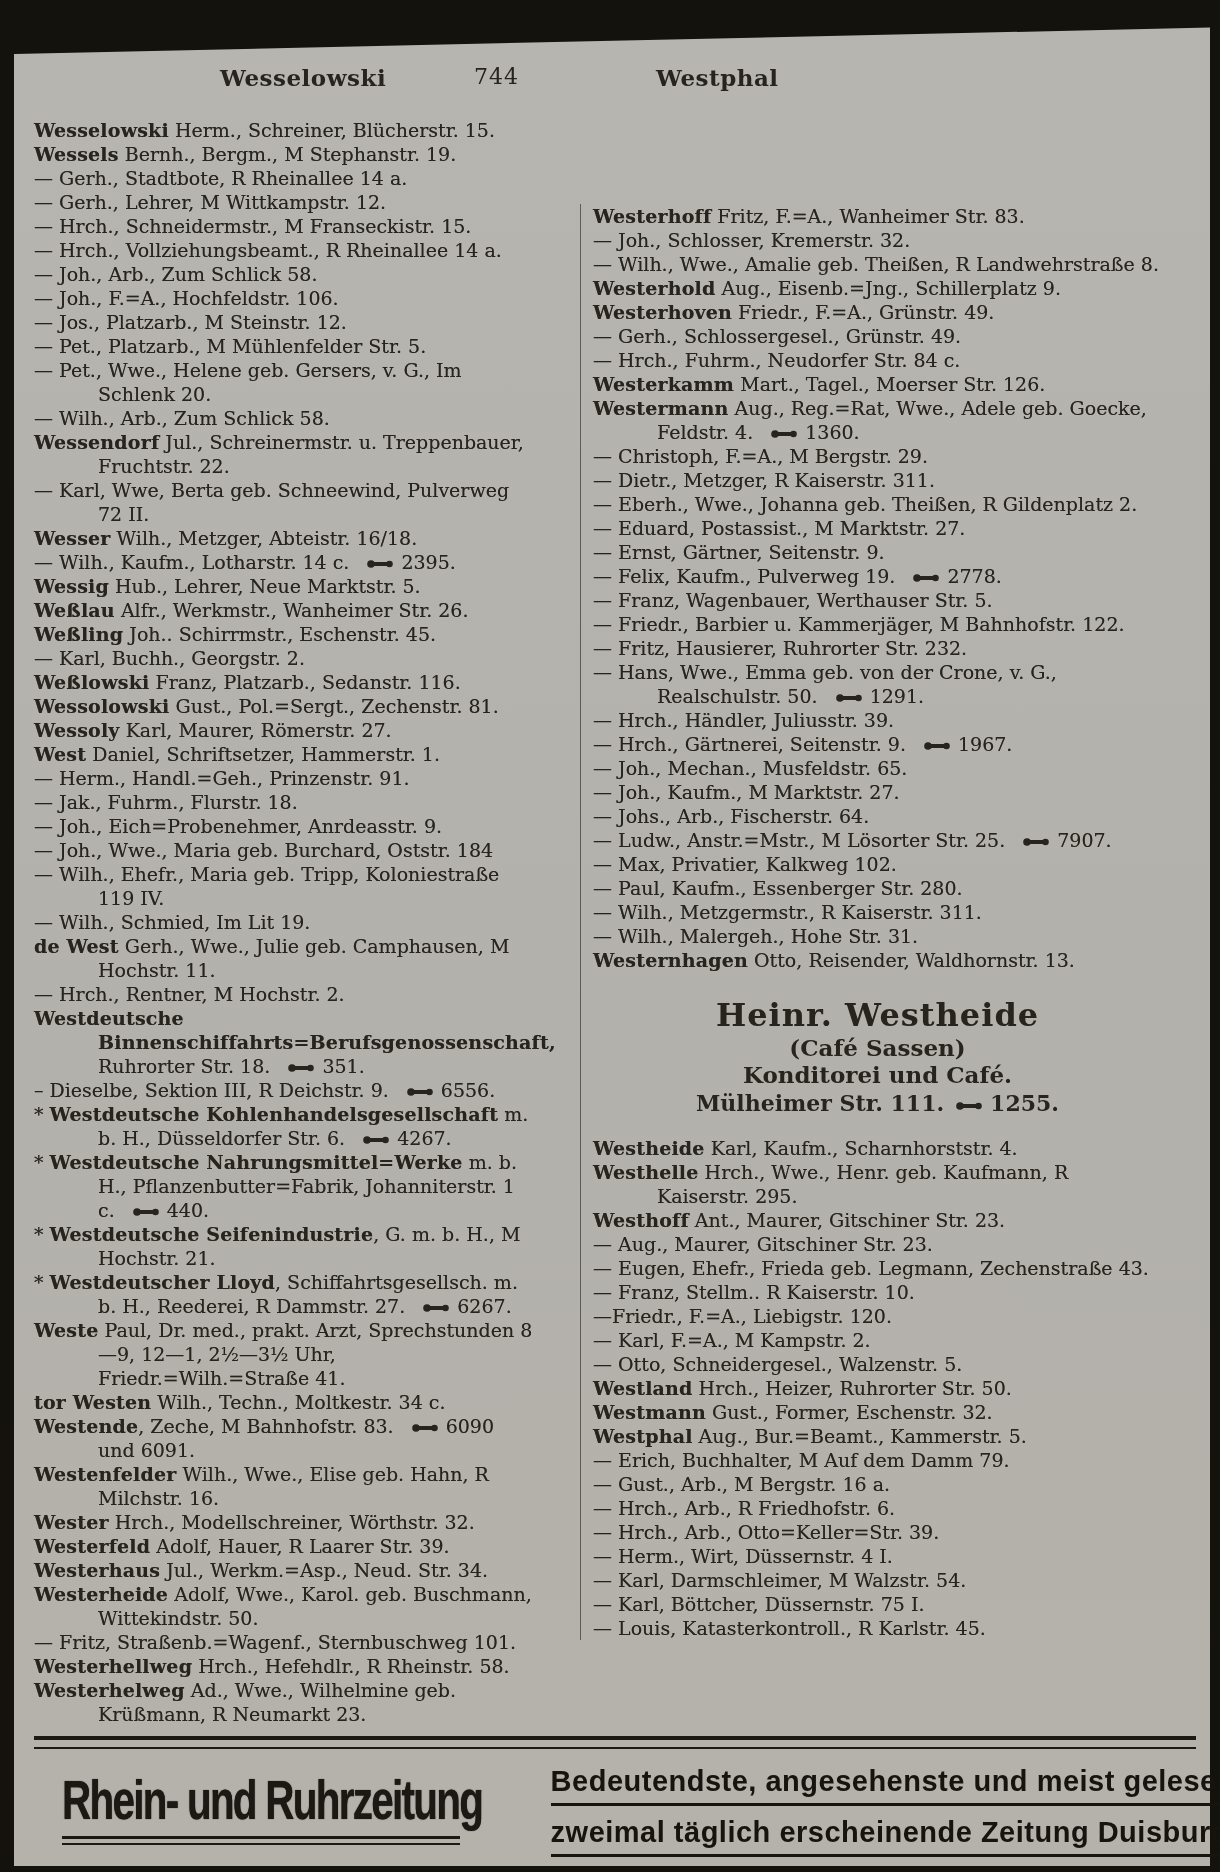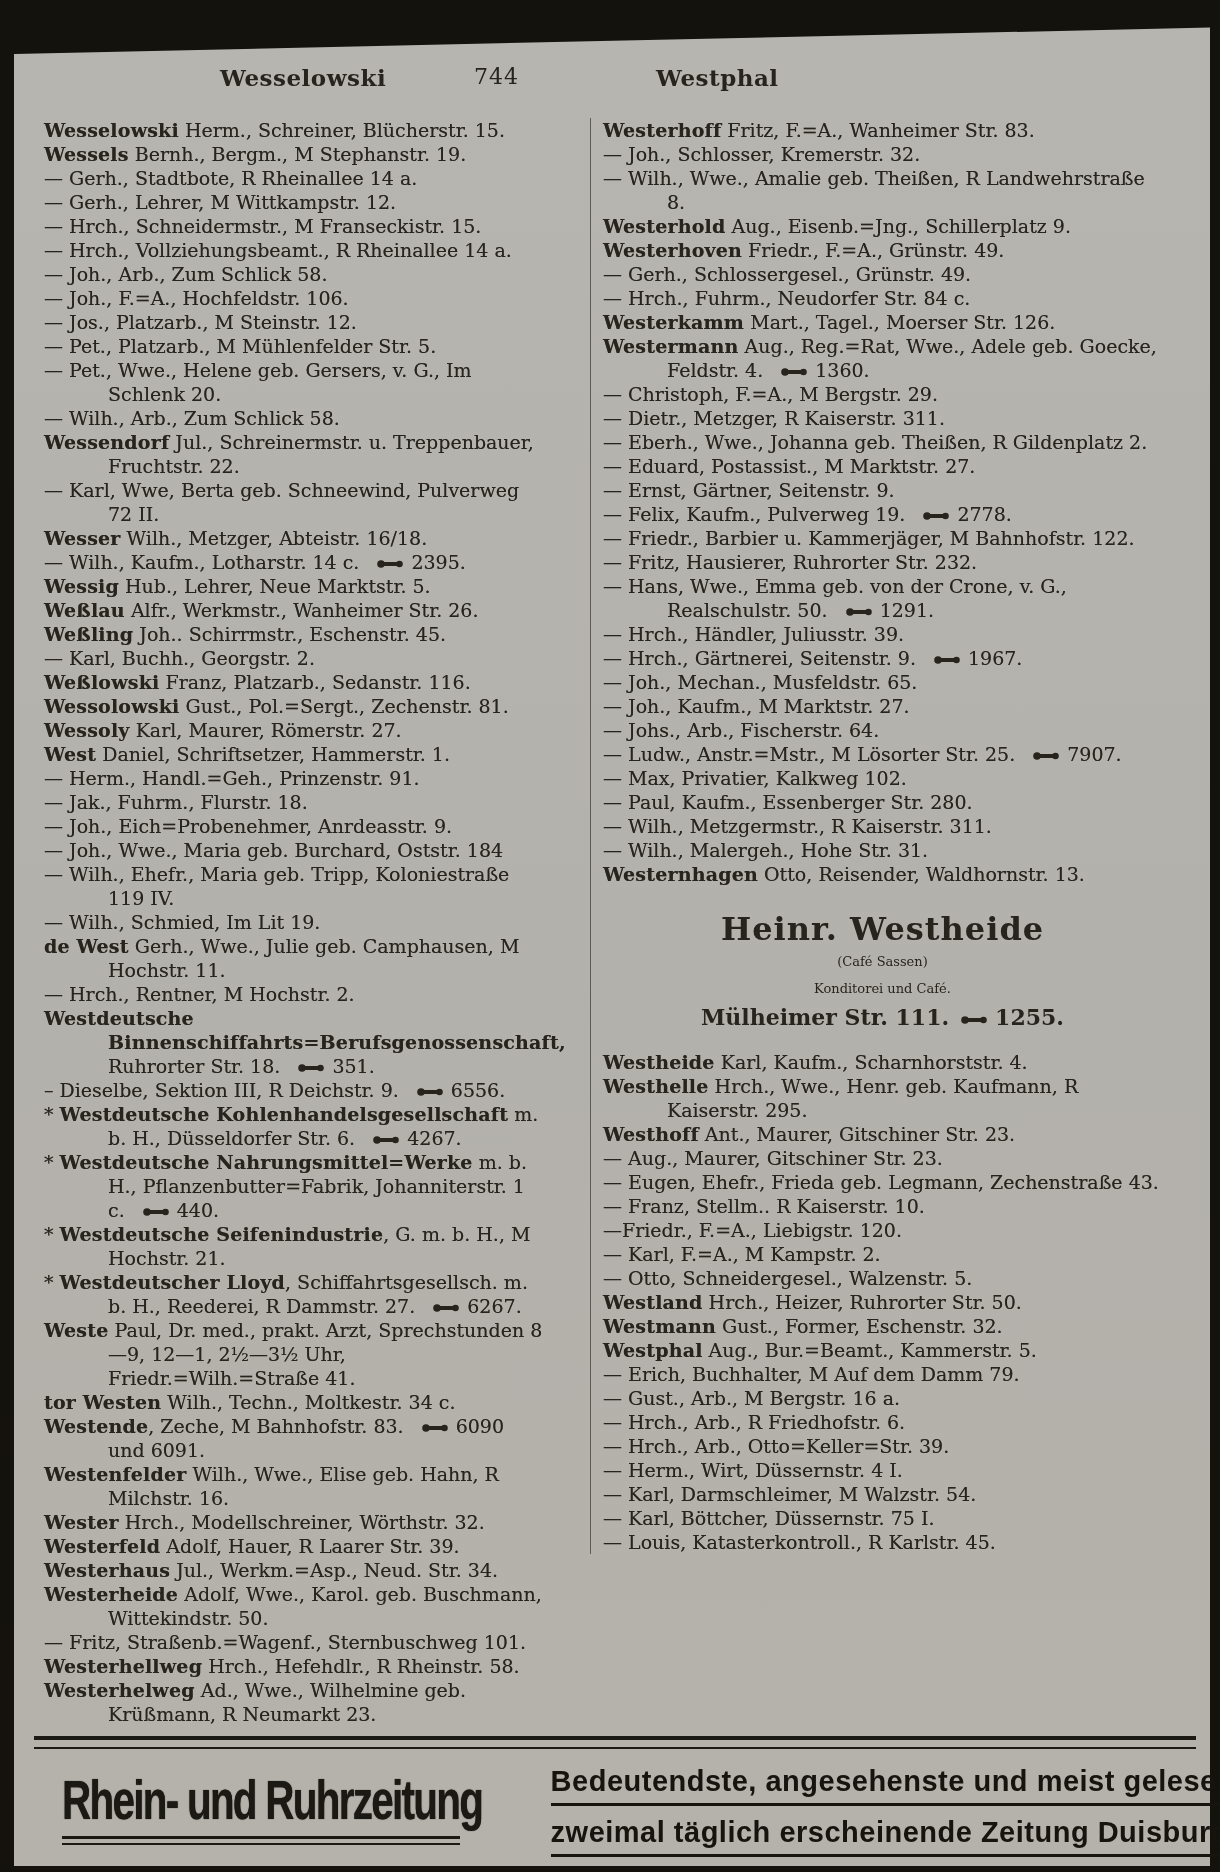--- a/index.html
+++ b/index.html
@@ -12,37 +12,37 @@
   }
   .paper::before{
     content:""; position:absolute; left:0; top:0; right:0; height:30px;
     background:#14120d; clip-path:polygon(0 0,100% 0,100% 12%,0 100%);
   }
   
   .hdr{position:relative; height:40px; margin-top:40px;}
   .hdr span{position:absolute; font-weight:bold; font-size:23px; letter-spacing:.5px;}
   .hdr .pgnum{font-weight:normal; font-size:22px; letter-spacing:1px;}
   
-  .cols{display:flex; align-items:flex-start; margin-top:14px;margin-left:10px;}
+  .cols{display:flex; align-items:center; margin-top:14px;}
   .col-left{width:500px; flex:0 0 auto;}
   .col-right{flex:1 1 auto; margin-left:46px; border-left:1.5px solid rgba(48,45,38,.65);
              padding-left:12px; padding-right:34px;}
   .entry{
     font-size:19px; line-height:24px;
     padding-left:64px; text-indent:-64px;
     text-shadow:0 0 .5px rgba(38,36,29,.55);
   }
   .entry b{font-weight:bold; letter-spacing:.2px;}
   .tel{white-space:nowrap;}
   .tel-icon{width:27px; height:10px; margin:0 7px 0 12px; display:inline-block; vertical-align:baseline;}
   .tel-icon svg{display:block;}
   
   .advert{text-align:center; margin:24px 0 18px 0;}
   .ad-title{font-size:32px; font-weight:bold; letter-spacing:1px; line-height:38px;}
-  .ad-sub{font-size:13px; font-weight:normal; line-height:27px;}
+  .ad-sub{font-size:23px; font-weight:bold; line-height:27px;}
   .ad-addr{font-size:22px; font-weight:bold; line-height:30px;}
   
   .footer-rule{margin-top:10px; height:7px; border-top:4px solid #1c1a15; border-bottom:2px solid #1c1a15;}
   .footer{display:flex; align-items:flex-start; padding:14px 10px 0 28px;}
   .logo-wrap{flex:0 0 445px; padding-top:4px;}
   .logo-text{
     font-family:"Liberation Sans",sans-serif; font-weight:bold; font-size:47px;
     letter-spacing:-2px; transform:scale(.86,1.18); transform-origin:left top;
     white-space:nowrap; color:#1b1914; text-shadow:0 0 1px #1b1914;
   }
@@ -162,20 +162,21 @@
           <div class="entry">— Christoph, F.=A., M Bergstr. 29.</div>
           <div class="entry">— Dietr., Metzger, R Kaiserstr. 311.</div>
           <div class="entry">— Eberh., Wwe., Johanna geb. Theißen, R Gildenplatz 2.</div>
           <div class="entry">— Eduard, Postassist., M Marktstr. 27.</div>
           <div class="entry">— Ernst, Gärtner, Seitenstr. 9.</div>
           <div class="entry">— Felix, Kaufm., Pulverweg 19. <span class="tel"><span class="tel-icon"><svg viewBox="0 0 27 10" width="27" height="10">
                   <circle cx="4" cy="5" r="3.8" fill="#26241d"></circle>
                   <rect x="4" y="3" width="17.5" height="4" rx="2" fill="#26241d"></rect>
                   <circle cx="22.5" cy="5" r="3.3" fill="#26241d"></circle>
                 </svg></span><span>2778.</span></span></div>
+          <div class="entry">— Franz, Wagenbauer, Werthauser Str. 5.</div>
           <div class="entry">— Friedr., Barbier u. Kammerjäger, M Bahnhofstr. 122.</div>
           <div class="entry">— Fritz, Hausierer, Ruhrorter Str. 232.</div>
           <div class="entry">— Hans, Wwe., Emma geb. von der Crone, v. G., Realschulstr. 50. <span class="tel"><span class="tel-icon"><svg viewBox="0 0 27 10" width="27" height="10">
                   <circle cx="4" cy="5" r="3.8" fill="#26241d"></circle>
                   <rect x="4" y="3" width="17.5" height="4" rx="2" fill="#26241d"></rect>
                   <circle cx="22.5" cy="5" r="3.3" fill="#26241d"></circle>
                 </svg></span><span>1291.</span></span></div>
           <div class="entry">— Hrch., Händler, Juliusstr. 39.</div>
           <div class="entry">— Hrch., Gärtnerei, Seitenstr. 9. <span class="tel"><span class="tel-icon"><svg viewBox="0 0 27 10" width="27" height="10">
                   <circle cx="4" cy="5" r="3.8" fill="#26241d"></circle>

